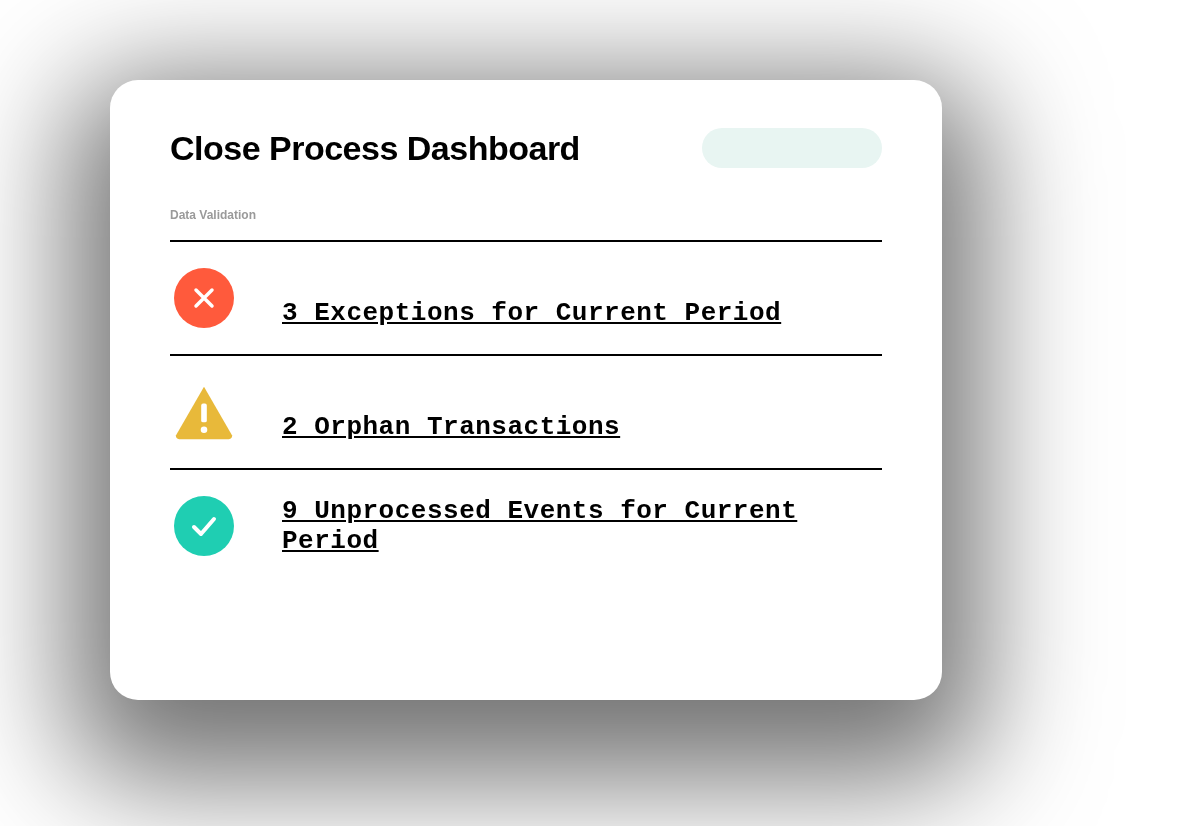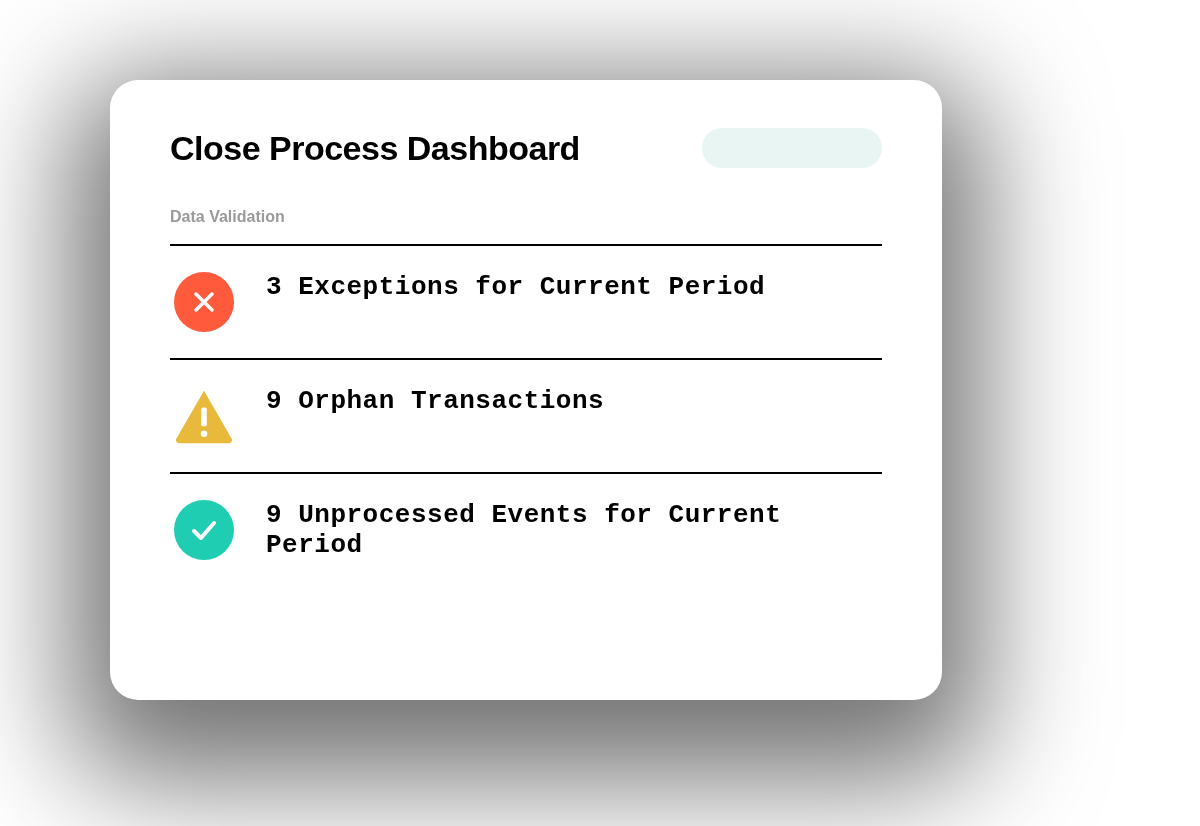--- a/index.html
+++ b/index.html
@@ -33,34 +33,35 @@
     letter-spacing: -0.5px;
     color: #000000;
   }
   .status-pill {
     width: 180px;
     height: 40px;
     border-radius: 999px;
     background: #e8f5f2;
   }
   .section-label {
-    font-size: 16px;
+    font-size: 12px;
     font-weight: 700;
     color: #9a9a9a;
     margin-bottom: 18px;
   }
   .validation-list {
     border-top: 2px solid #000;
   }
   .validation-row {
     display: flex;
-    align-items: flex-start;
-    gap: 32px;
+    align-items: flex-end;
+    gap: 48px;
     padding: 26px 4px;
     border-bottom: 2px solid #000;
+    text-decoration: underline;
   }
   .validation-row:last-child { border-bottom: none; }
   .icon-wrap {
     width: 60px;
     height: 60px;
     flex: 0 0 60px;
     display: flex;
     align-items: center;
     justify-content: center;
   }
@@ -106,21 +107,21 @@
     </div>
 
     <div class="validation-row">
       <div class="icon-wrap">
         <svg width="64" height="58" viewBox="0 0 64 58">
           <path d="M32 2 L62 54 A4 4 0 0 1 58.5 58 L5.5 58 A4 4 0 0 1 2 54 Z" fill="#e8b93a"></path>
           <rect x="29" y="20" width="6" height="20" rx="2" fill="#ffffff"></rect>
           <circle cx="32" cy="48" r="3.5" fill="#ffffff"></circle>
         </svg>
       </div>
-      <div class="row-text">9 Orphan Transactions</div>
+      <div class="row-text">2 Orphan Transactions</div>
     </div>
 
     <div class="validation-row">
       <div class="icon-wrap">
         <div class="circle success">
           <svg width="36" height="36" viewBox="0 0 36 36">
             <path d="M8 19 L15 26 L28 11" stroke="#ffffff" stroke-width="4" stroke-linecap="round" stroke-linejoin="round" fill="none"></path>
           </svg>
         </div>
       </div>

